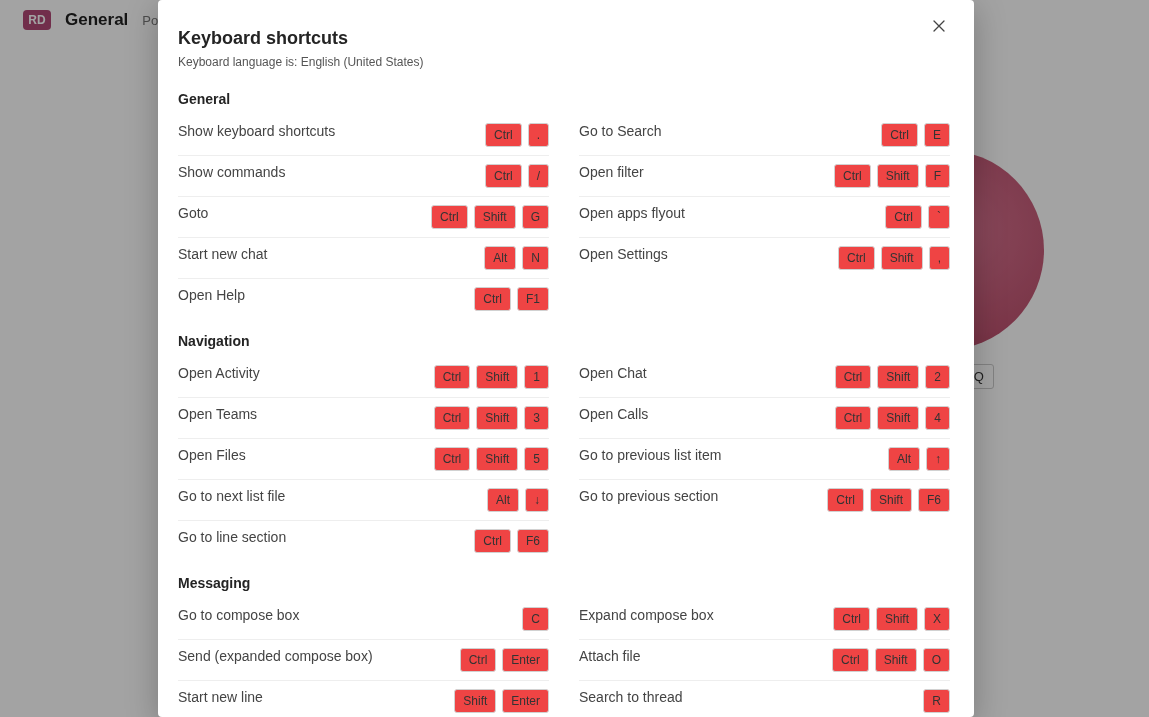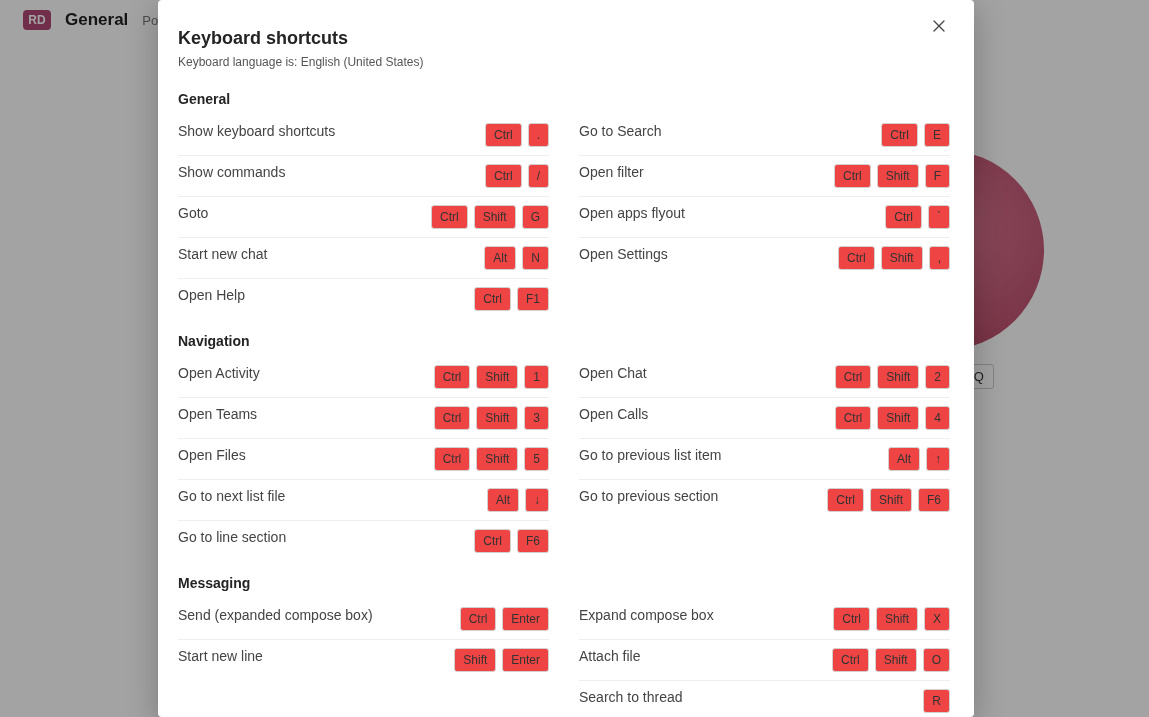--- a/index.html
+++ b/index.html
@@ -266,20 +266,26 @@
                 <span class="key">Shift</span>
                 <span class="key">F6</span>
               </div>
             </div>
           </div>
         </div>
         <div class="section-title">Messaging</div>
         <div class="section-grid">
           <div class="col">
             <div class="row">
+              <div class="row-label">Go to compose box</div>
+              <div class="keys">
+                <span class="key">C</span>
+              </div>
+            </div>
+            <div class="row">
               <div class="row-label">Send (expanded compose box)</div>
               <div class="keys">
                 <span class="key">Ctrl</span>
                 <span class="key">Enter</span>
               </div>
             </div>
             <div class="row">
               <div class="row-label">Start new line</div>
               <div class="keys">
                 <span class="key">Shift</span>

